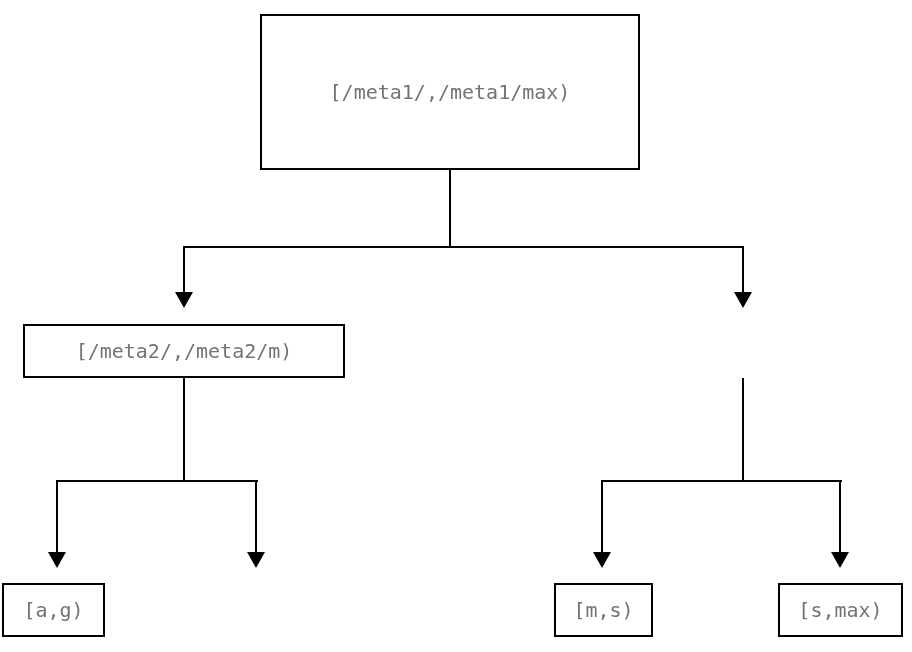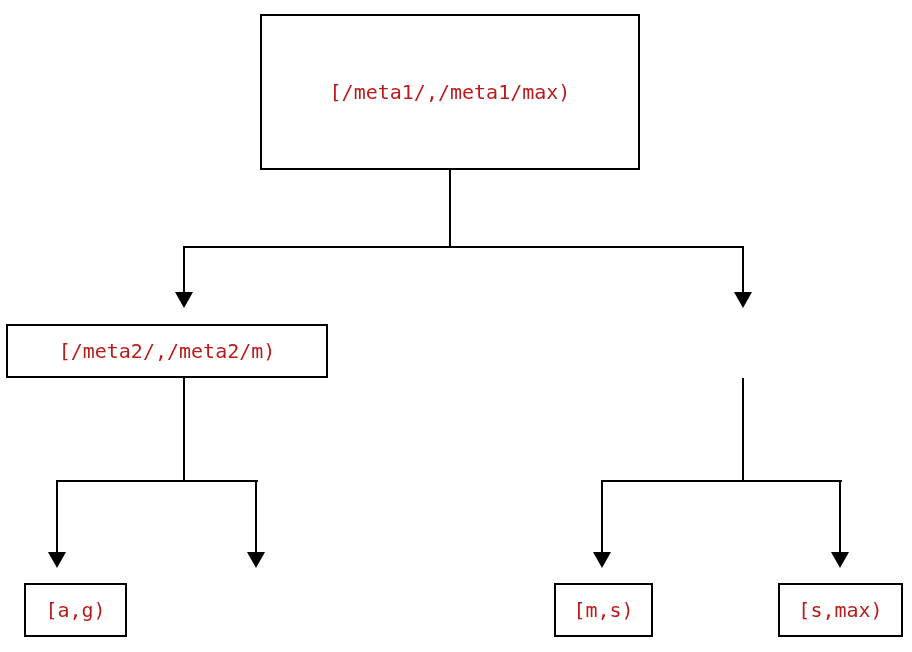--- a/index.html
+++ b/index.html
@@ -16,28 +16,28 @@
     font-family: "DejaVu Sans Mono", "Liberation Mono", monospace;
   }
   .node {
     position: absolute;
     border: 2px solid #000000;
     background: #ffffff;
     display: flex;
     align-items: center;
     justify-content: center;
     font-size: 20px;
-    color: #b91c1c;
+    color: #737373;
     white-space: nowrap;
     letter-spacing: 0;
   }
   .node-root   { left: 260px; top: 14px;  width: 376px; height: 152px; }
-  .node-left   { left: 6px;  top: 324px; width: 318px; height: 50px;  }
+  .node-left   { left: 23px;  top: 324px; width: 318px; height: 50px;  }
   .node-right  { left: 583px; top: 324px; width: 316px; height: 50px;  }
-  .node-leaf-ag   { left: 24px;   top: 583px; width: 99px;  height: 50px; }
+  .node-leaf-ag   { left: 2px;   top: 583px; width: 99px;  height: 50px; }
   .node-leaf-gm   { left: 205px; top: 583px; width: 98px;  height: 50px; }
   .node-leaf-ms   { left: 554px; top: 583px; width: 95px;  height: 50px; }
   .node-leaf-smax { left: 778px; top: 583px; width: 121px; height: 50px; }
 
   .edge {
     position: absolute;
     background: #000000;
   }
   
   .e-root-v   { left: 449px; top: 170px; width: 2px;   height: 77px;  }

